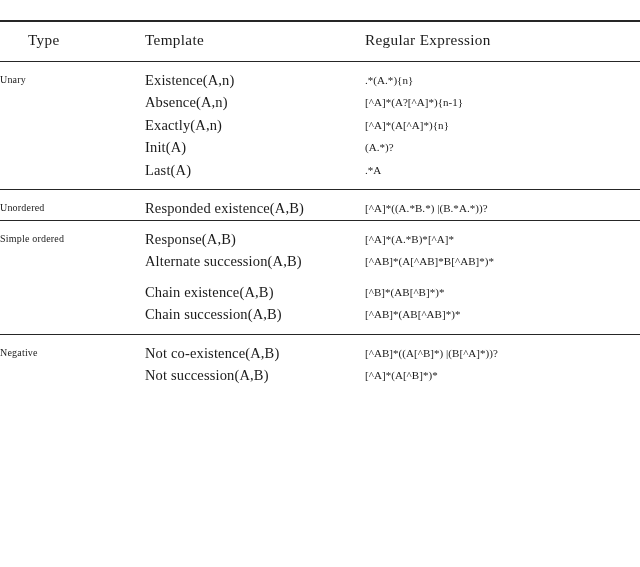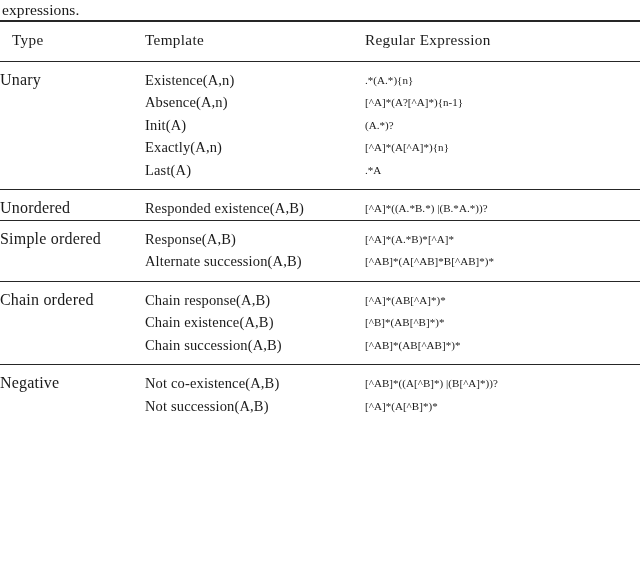--- a/index.html
+++ b/index.html
@@ -68,55 +68,54 @@
   .hdr td {
     padding-top: 7px;
     padding-bottom: 9px;
     font-size: 15.2px;
     letter-spacing: 0.35px;
   }
 
   .cell-type {
     padding-left: 12px;
     padding-right: 6px;
-    font-size: 16px;
+    font-size: 10px;
     line-height: 22.5px;
     letter-spacing: 0.2px;
   }
   .cell-template {
     padding-left: 0px;
     padding-right: 6px;
     font-size: 14.5px;
     line-height: 22.5px;
     letter-spacing: 0.15px;
   }
   .cell-regex {
     padding-left: 0px;
     font-size: 11px;
     line-height: 22.5px;
     letter-spacing: 0.05px;
   }
 
-  .hdr .cell-type     { padding-left: 12px; margin-left: 17px; }
+  .hdr .cell-type     { padding-left: 28px; margin-left: 17px; }
 
   
   .grp-first td   { padding-top: 7px; }
   .grp-last td    { padding-bottom: 8px; }
 
   .type-line { display: block; }
 
   
   .rx { white-space: pre; }
 </style>
 </head>
 <body>
 
 <div class="page">
 
-  <div class="caption-tail">expressions.</div>
 
   <table class="tbl">
     <colgroup>
       <col class="c-type">
       <col class="c-template">
       <col class="c-regex">
     </colgroup>
     <tbody id="tbl-body">
         <tr class="hdr rule-top">
           <td class="cell-type">Type</td>
@@ -130,27 +129,27 @@
           <td class="cell-template">Existence(A,n)</td>
           <td class="cell-regex"><span class="rx">.*(A.*){n}</span></td>
         </tr>
         <tr class="">
           <td class="cell-type"></td>
           <td class="cell-template">Absence(A,n)</td>
           <td class="cell-regex"><span class="rx">[^A]*(A?[^A]*){n-1}</span></td>
         </tr>
         <tr class="">
           <td class="cell-type"></td>
-          <td class="cell-template">Init(A)</td>
-          <td class="cell-regex"><span class="rx">(A.*)?</span></td>
+          <td class="cell-template">Exactly(A,n)</td>
+          <td class="cell-regex"><span class="rx">[^A]*(A[^A]*){n}</span></td>
         </tr>
         <tr class="">
           <td class="cell-type"></td>
-          <td class="cell-template">Exactly(A,n)</td>
-          <td class="cell-regex"><span class="rx">[^A]*(A[^A]*){n}</span></td>
+          <td class="cell-template">Init(A)</td>
+          <td class="cell-regex"><span class="rx">(A.*)?</span></td>
         </tr>
         <tr class="grp-last">
           <td class="cell-type"></td>
           <td class="cell-template">Last(A)</td>
           <td class="cell-regex"><span class="rx">.*A</span></td>
         </tr>
         <tr class="rule-mid grp-first">
           <td class="cell-type">
             <span class="type-line">Unordered</span>
           </td>
@@ -161,27 +160,20 @@
           <td class="cell-type">
             <span class="type-line">Simple ordered</span>
           </td>
           <td class="cell-template">Response(A,B)</td>
           <td class="cell-regex"><span class="rx">[^A]*(A.*B)*[^A]*</span></td>
         </tr>
         <tr class="grp-last">
           <td class="cell-type"></td>
           <td class="cell-template">Alternate succession(A,B)</td>
           <td class="cell-regex"><span class="rx">[^AB]*(A[^AB]*B[^AB]*)*</span></td>
-        </tr>
-        <tr class="rule-mid grp-first">
-          <td class="cell-type">
-            <span class="type-line">Chain ordered</span>
-          </td>
-          <td class="cell-template">Chain response(A,B)</td>
-          <td class="cell-regex"><span class="rx">[^A]*(AB[^A]*)*</span></td>
         </tr>
         <tr class="">
           <td class="cell-type"></td>
           <td class="cell-template">Chain existence(A,B)</td>
           <td class="cell-regex"><span class="rx">[^B]*(AB[^B]*)*</span></td>
         </tr>
         <tr class="grp-last">
           <td class="cell-type"></td>
           <td class="cell-template">Chain succession(A,B)</td>
           <td class="cell-regex"><span class="rx">[^AB]*(AB[^AB]*)*</span></td>

